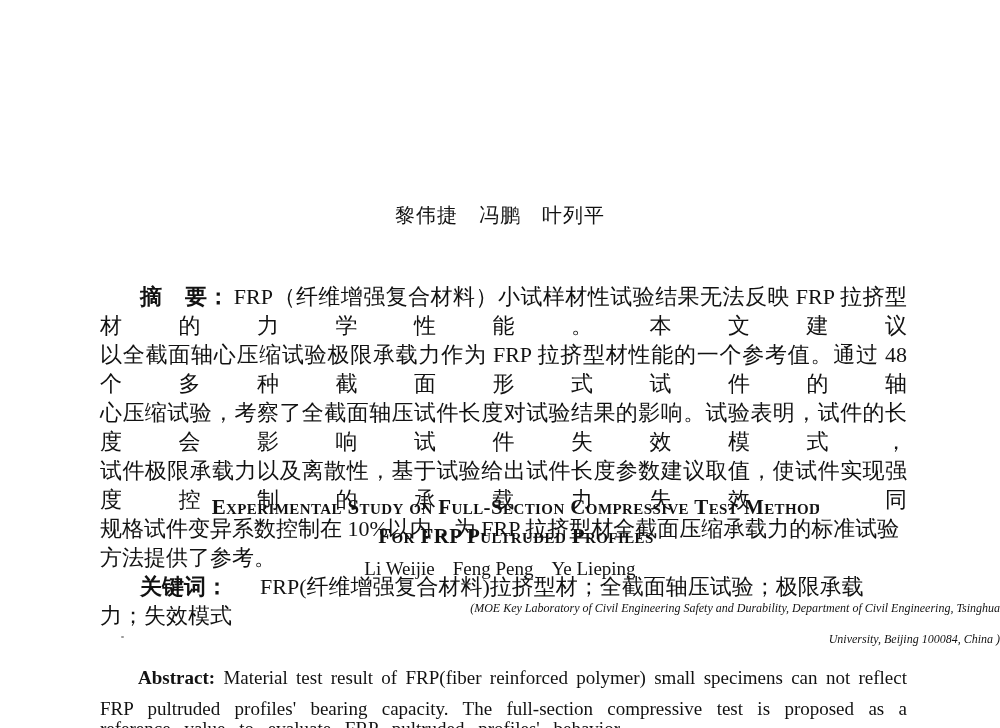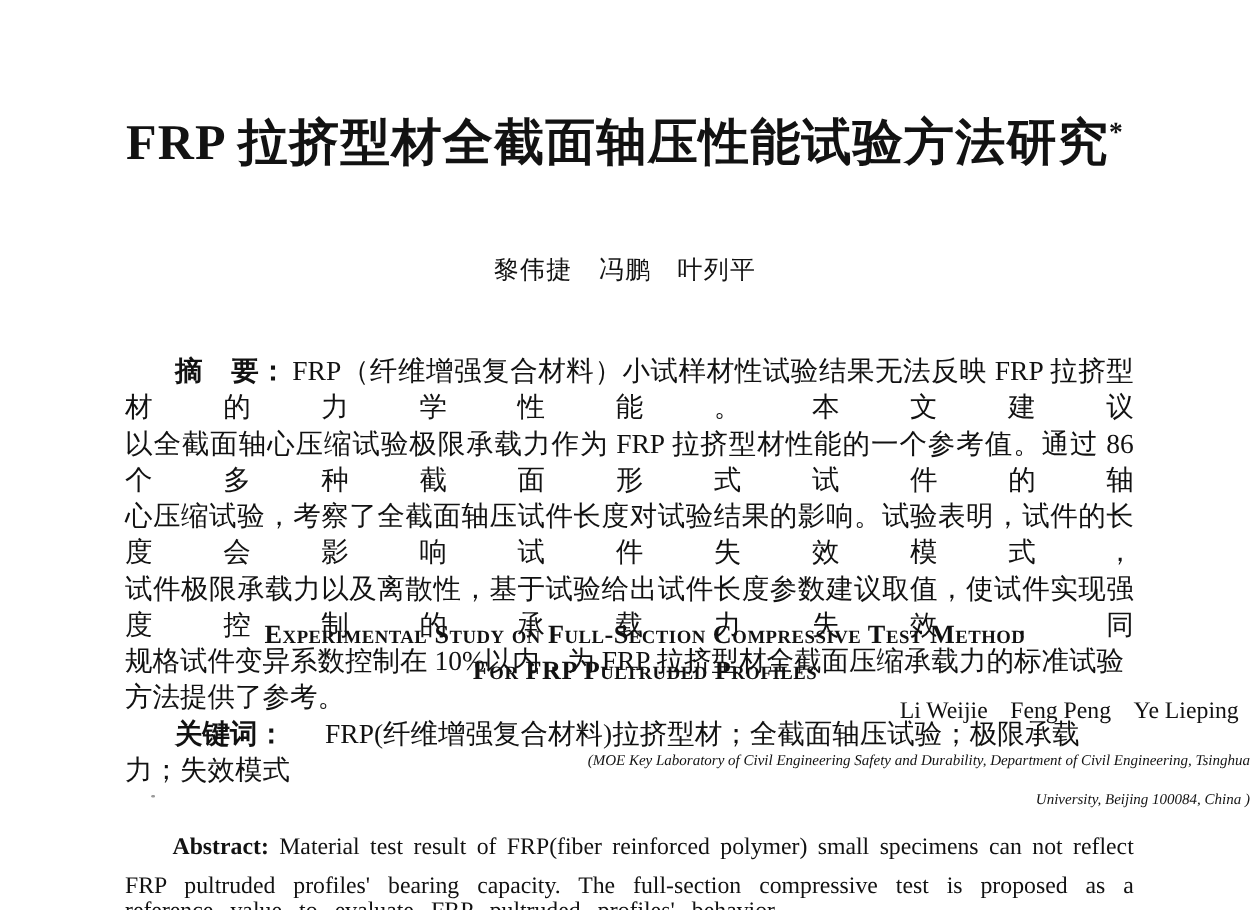--- a/index.html
+++ b/index.html
@@ -64,21 +64,21 @@
     text-align: center;
     font-size: 21px; font-weight: bold;
     font-variant: small-caps;
     line-height: 29px;
     letter-spacing: 0.4px;
     margin: 16px;
   }
 
   .authors-en {
     position: absolute; top: 558px; left: 0; width: 100%;
-    text-align: right;
+    text-align: center;
     font-size: 19px;
   }
   .authors-en .author { margin: 0 9px; }
 
   .affiliation-en {
     position: absolute; top: 593px; left: 0; width: 100%;
     text-align: right;
     font-size: 12px; line-height: 31px; font-style: italic;
   }
 
@@ -103,28 +103,27 @@
   .scan-speck {
     position: absolute; top: 636px; left: 121px;
     width: 3px; height: 2px; background: #9a9a9a; border-radius: 1px;
   }
 </style>
 </head>
 <body>
 
 <div class="page">
 
-  <h1 class="title-cn"><span>FRP 拉挤型材全截面轴压性能试验方法研究</span><sup>*</sup></h1>
 
   <div class="authors-cn">黎伟捷　冯鹏　叶列平</div>
 
 
   <div class="abstract-cn">
     <div class="jline first"><span class="cn-label">摘　要：</span><span>FRP（纤维增强复合材料）小试样材性试验结果无法反映 FRP 拉挤型材的力学性能。本文建议</span></div>
-    <div class="jline">以全截面轴心压缩试验极限承载力作为 FRP 拉挤型材性能的一个参考值。通过 86 个多种截面形式试件的轴</div>
+    <div class="jline">以全截面轴心压缩试验极限承载力作为 FRP 拉挤型材性能的一个参考值。通过 48 个多种截面形式试件的轴</div>
     <div class="jline">心压缩试验，考察了全截面轴压试件长度对试验结果的影响。试验表明，试件的长度会影响试件失效模式，</div>
     <div class="jline">试件极限承载力以及离散性，基于试验给出试件长度参数建议取值，使试件实现强度控制的承载力失效，同</div>
     <div class="lastline">规格试件变异系数控制在 10%以内，为 FRP 拉挤型材全截面压缩承载力的标准试验方法提供了参考。</div>
     <div class="keywords-line"><span class="cn-label">关键词：</span><span class="kw-text">FRP(纤维增强复合材料)拉挤型材；全截面轴压试验；极限承载力；失效模式</span></div>
   </div>
 
   <h2 class="title-en">
     <div>Experimental Study on Full-Section Compressive Test Method</div>
     <div>For FRP Pultruded Profiles</div>
   </h2>

